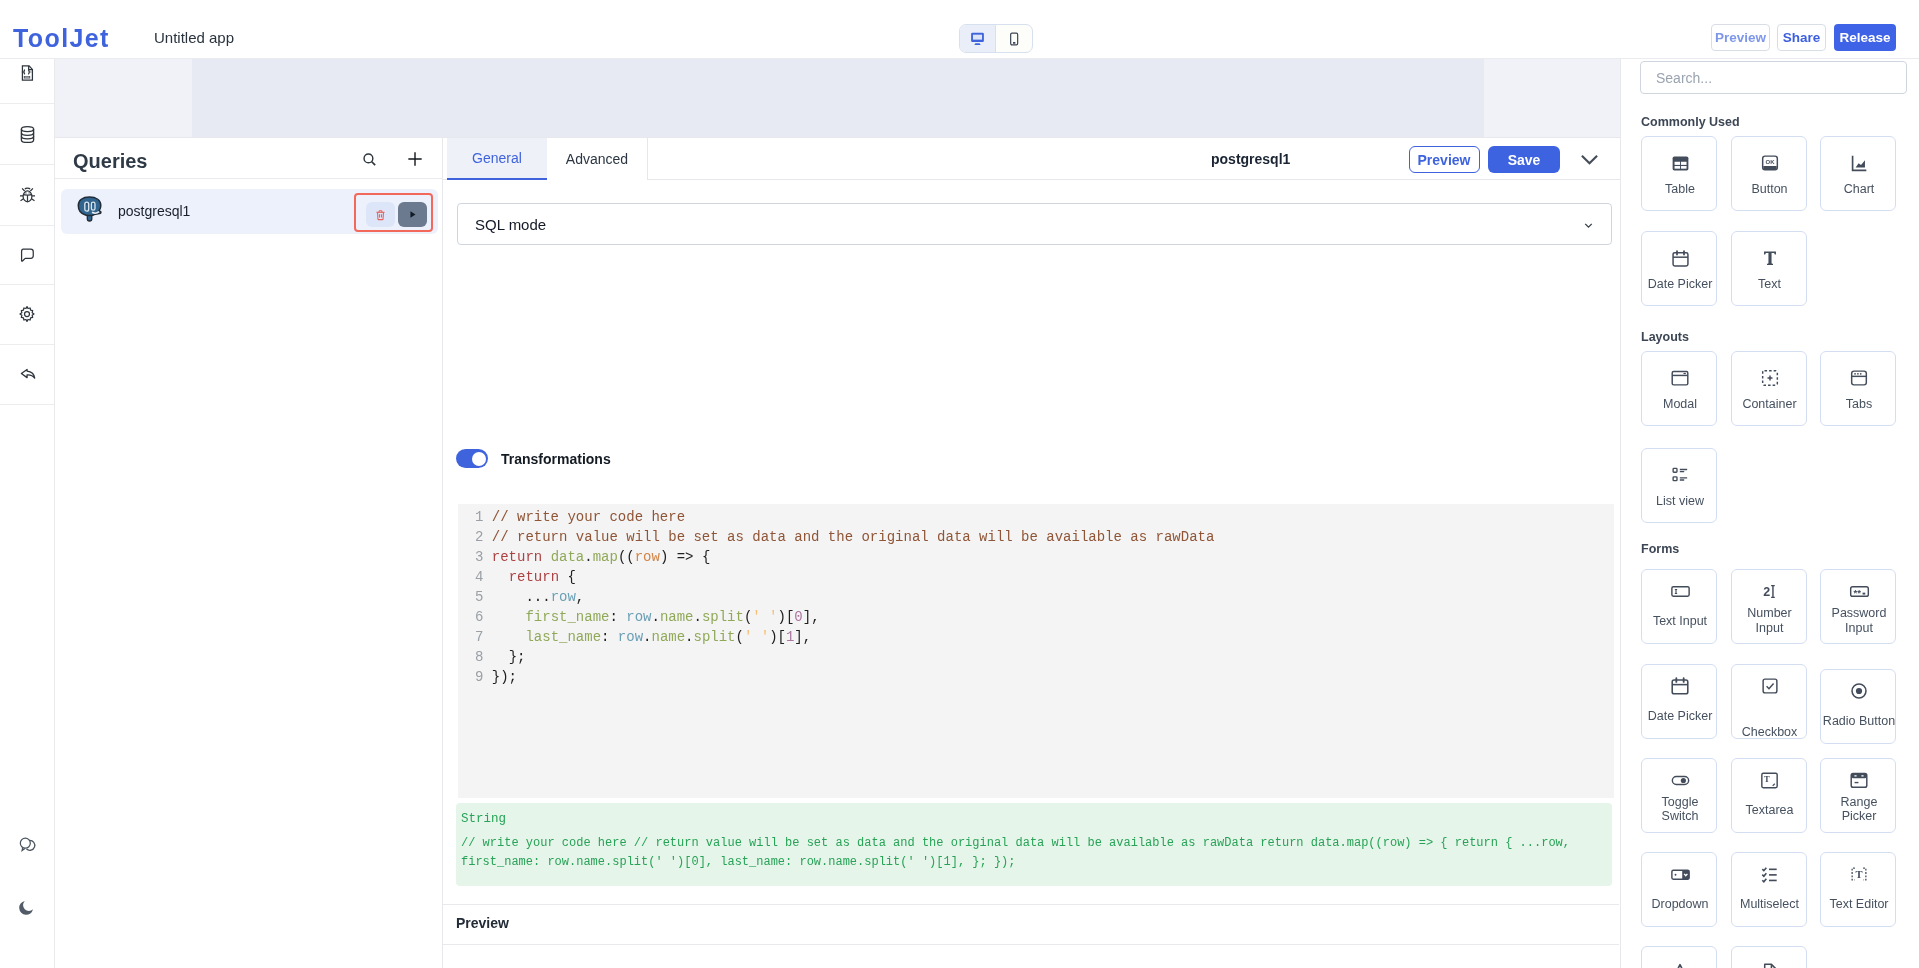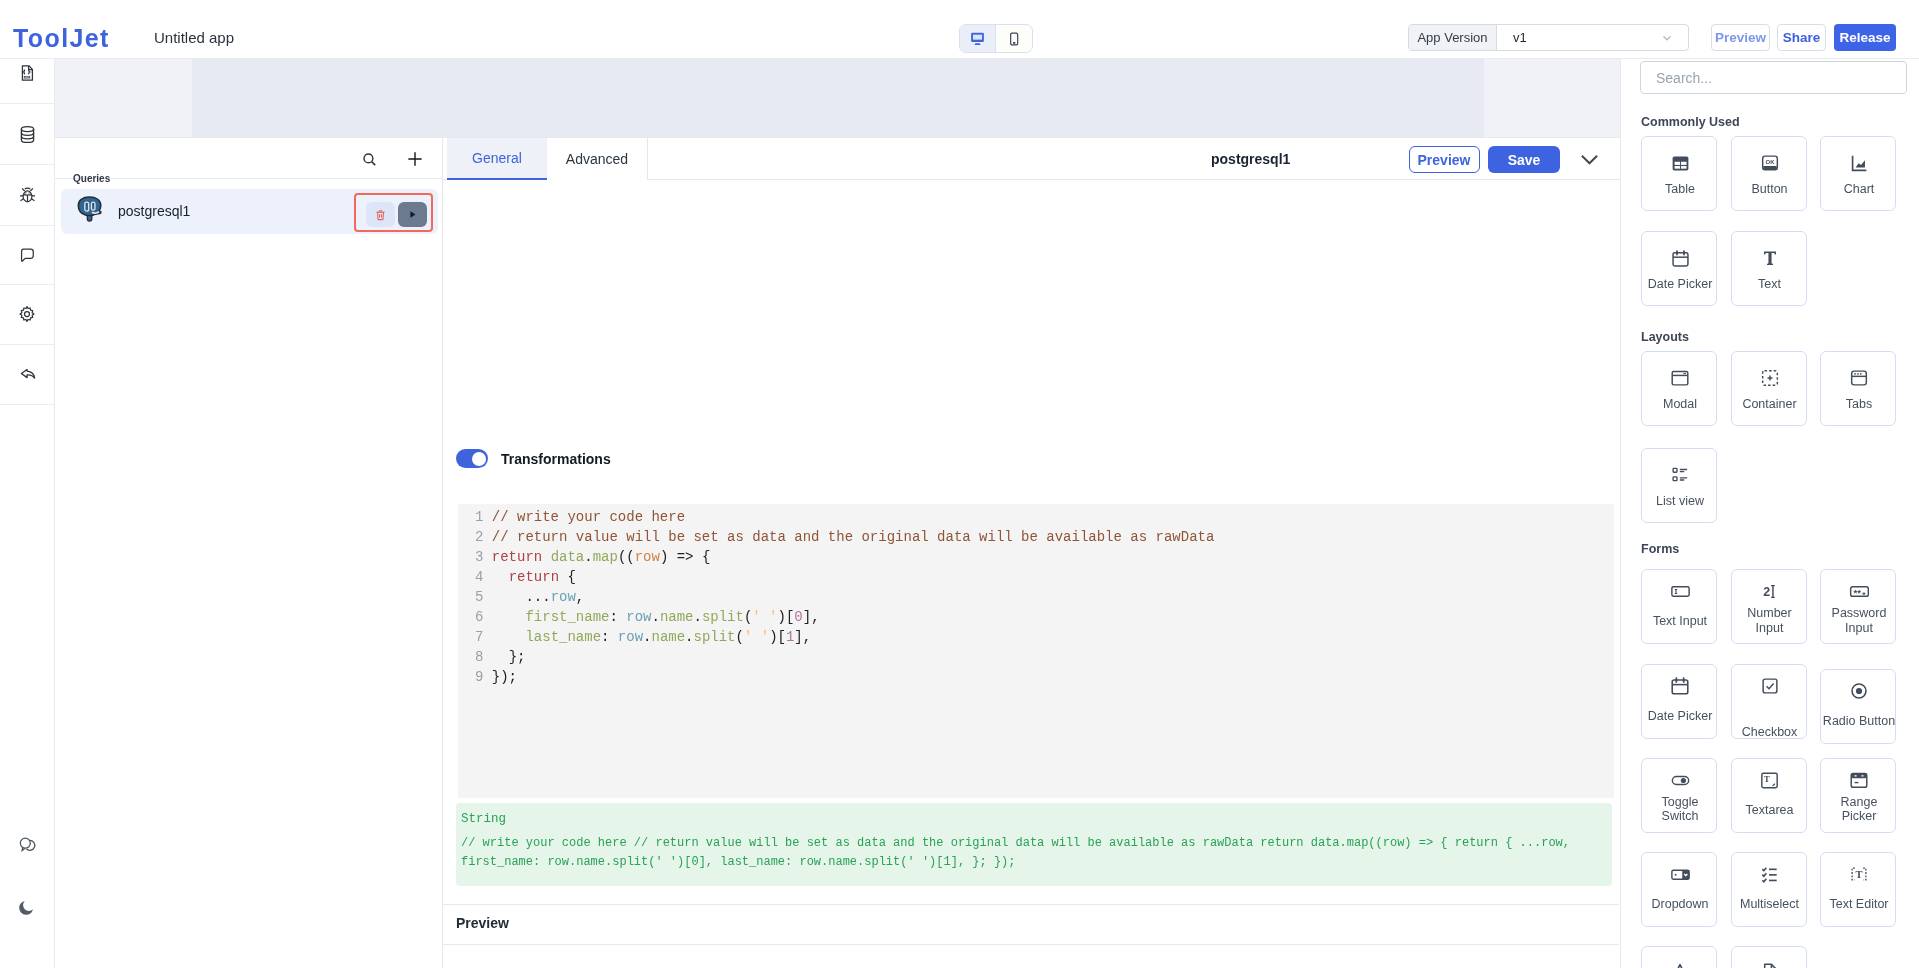--- a/index.html
+++ b/index.html
@@ -33,21 +33,21 @@
   .sicon { position:absolute; left:17px; }
   .scell { position:absolute; left:0; width:54px; border-bottom:1px solid #ededf0; }
   
   #cv-l { position:absolute; left:55px; top:43px; width:137px; height:94px; background:#f0f2f8; }
   #cv-m { position:absolute; left:192px; top:43px; width:1292px; height:94px; background:#e7eaf2; }
   #cv-r { position:absolute; left:1484px; top:43px; width:136px; height:94px; background:#f0f2f8; }
   
   #queries { position:absolute; left:55px; top:137px; width:388px; height:831px; background:#fff;
     border-top:1px solid #e6e8ec; border-right:1px solid #e6e8ec; }
   #qhead { position:absolute; left:0; top:0; width:100%; height:41px; border-bottom:1px solid #e8eaee; }
-  #qhead .t { position:absolute; left:18px; top:12px; font-size:10px; font-weight:700; color:#2f3a47;margin-top:23px; }
+  #qhead .t { position:absolute; left:18px; top:12px; font-size:20px; font-weight:700; color:#2f3a47; }
   .qitem { position:absolute; left:6px; top:51px; width:377px; height:45px; border-radius:6px;
     background:#edf1fc; }
   .qitem .nm { position:absolute; left:57px; top:14px; font-size:14px; font-weight:500; color:#18202b; }
   .redbox { position:absolute; left:293px; top:4px; width:79px; height:39px;
     border:2px solid #f2695c; border-radius:4px; }
   .tbtn { position:absolute; top:7px; width:29px; height:25px; border-radius:6px;
     display:flex; align-items:center; justify-content:center; }
   
   #editor { position:absolute; left:443px; top:137px; width:1177px; height:831px; background:#fff;
     border-top:1px solid #e6e8ec; }
@@ -125,27 +125,20 @@
           <path d="M9 18.6 h6 l1.4 2.6 H7.6z" fill="#3e63dd"></path>
         </svg>
       </div>
     <div class="half">
         <svg width="16" height="16" viewBox="0 0 24 24" fill="none" stroke="#3c4654" stroke-width="1.8">
           <rect x="7" y="3.2" width="10.5" height="17.6" rx="2"></rect>
           <path d="M10.5 17.8h3.5" stroke-width="2.4"></path>
         </svg>
       </div>
   </div>
-  <div class="appver">
-    <div class="lbl">App Version</div>
-    <div class="val">v1</div>
-    <svg width="14" height="14" viewBox="0 0 24 24" fill="none" stroke="#b3bcc8" stroke-width="2.4" style="margin-right:14px">
-        <path d="M6 9l6 6 6-6"></path>
-      </svg>
-  </div>
   <div class="hbtn" id="btn-preview">Preview</div>
   <div class="hbtn" id="btn-share">Share</div>
   <div class="hbtn" id="btn-release">Release</div>
 </div>
 
 <div id="sidebar">
   <div class="scell" style="top:0;height:61px"></div>
   <div class="scell" style="top:61px;height:61px"></div>
   <div class="scell" style="top:122px;height:61px"></div>
   <div class="scell" style="top:183px;height:59px"></div>
@@ -256,20 +249,26 @@
   <div id="tabrow">
     <div class="tab" id="tab-general">General</div>
     <div class="tab" id="tab-advanced">Advanced</div>
     <div id="qname">postgresql1</div>
     <div id="ebtn-preview">Preview</div>
     <div id="ebtn-save">Save</div>
     <svg style="position:absolute;left:1137px;top:16px" width="19" height="12" viewBox="0 0 20 12" fill="none" stroke="#444c57" stroke-width="2.2">
         <path d="M2 1.5l8 8 8-8"></path>
       </svg>
   </div>
+  <div id="sqlmode">
+      <span>SQL mode</span>
+    <svg style="position:absolute;right:16px;top:15px" width="13" height="13" viewBox="0 0 24 24" fill="none" stroke="#3a424c" stroke-width="2.6">
+        <path d="M6 9l6 6 6-6"></path>
+      </svg>
+  </div>
   <div id="toggle">
       <div class="knob"></div>
     </div>
   <div id="tflabel">Transformations</div>
   <div id="tfed">
     <div class="codeline" style="position:absolute;left:17px;top:3px"><span class="lnum">1 </span><span class="cm-com">// write your code here</span>
 <span class="lnum">2 </span><span class="cm-com">// return value will be set as data and the original data will be available as rawData</span>
 <span class="lnum">3 </span><span class="cm-kw">return</span> <span class="cm-var">data</span><span class="cm-pl">.</span><span class="cm-var">map</span><span class="cm-pl">((</span><span class="cm-def">row</span><span class="cm-pl">) =&gt; {</span>
 <span class="lnum">4 </span>  <span class="cm-kw">return</span> <span class="cm-pl">{</span>
 <span class="lnum">5 </span>    <span class="cm-pl">...</span><span class="cm-v2">row</span><span class="cm-pl">,</span>

